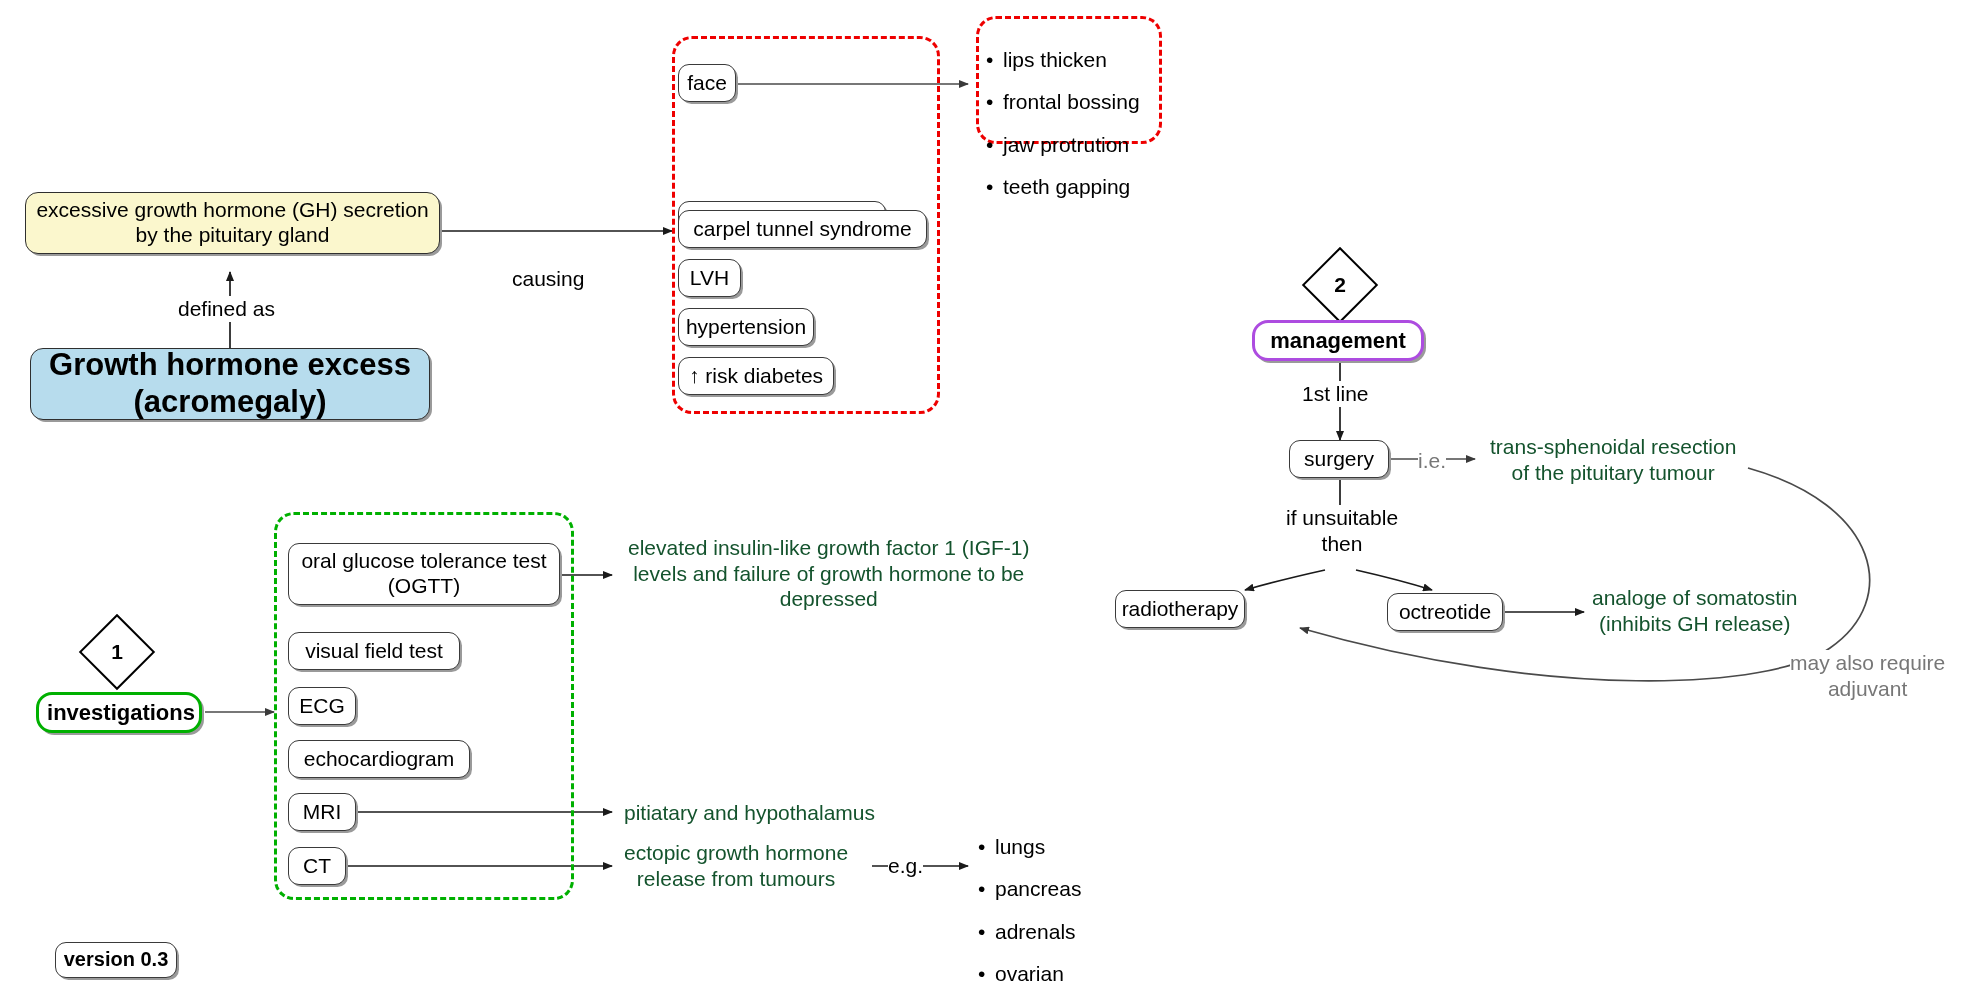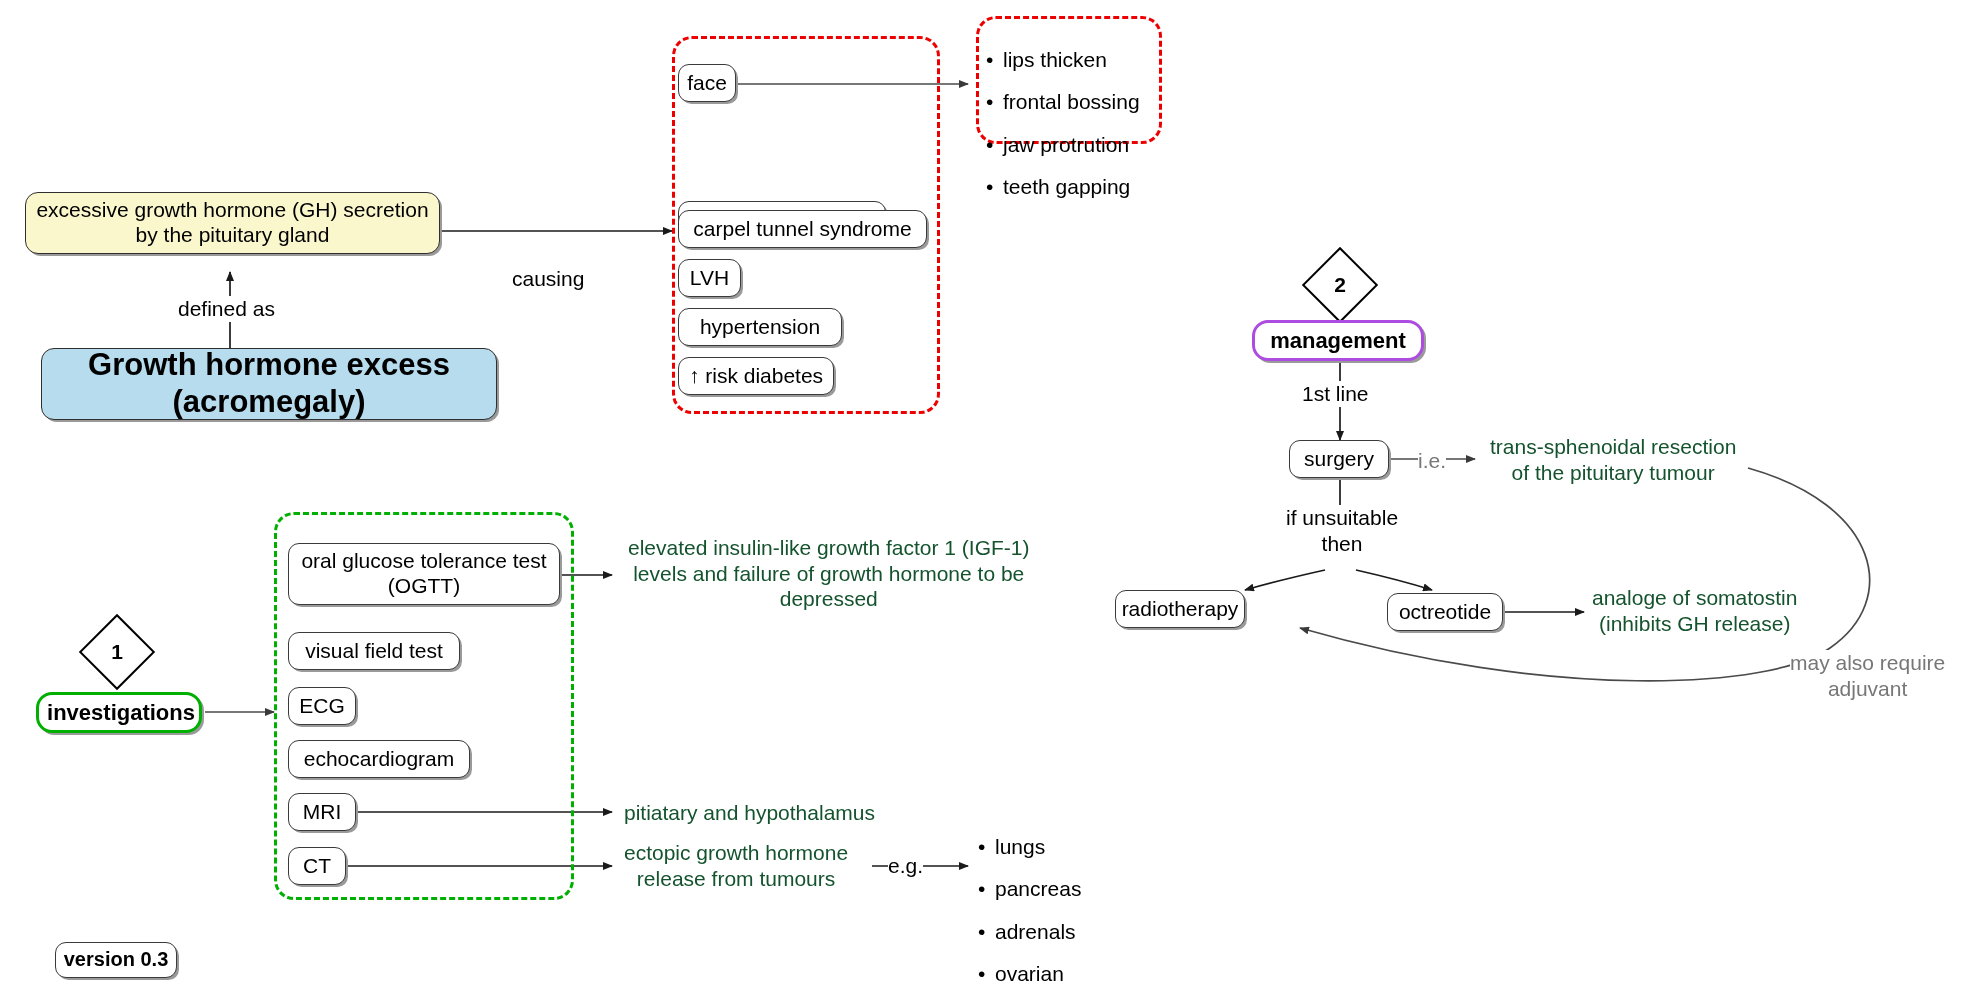--- a/index.html
+++ b/index.html
@@ -186,40 +186,40 @@
 
     <path d="M1748,468 C1880,505 1900,600 1830,648 C1770,690 1550,700 1300,628" stroke="#4a4a4a" stroke-width="1.7" fill="none" marker-end="url(#arrowgray)"></path>
   </svg>
 
   <div class="cluster red" style="left:672px; top:36px; width:268px; height:378px;"></div>
 
   <div class="cluster red" style="left:976px; top:16px; width:186px; height:128px;"></div>
 
   <div class="cluster green" style="left:274px; top:512px; width:300px; height:388px;"></div>
 
-  <div class="node blue shadow" style="left:30px; top:348px; width:456px; height:72px;margin-left:11px;">Growth hormone excess
+  <div class="node blue shadow" style="left:30px; top:348px; width:400px; height:72px;">Growth hormone excess
 (acromegaly)</div>
 
   <div class="node yellow shadow" style="left:25px; top:192px; width:415px; height:62px;">excessive growth hormone (GH) secretion
 by the pituitary gland</div>
 
   <div class="edge-label" style="left:178px; top:296px;">defined as</div>
 
   <div class="edge-label" style="left:512px; top:218px;margin-top:48px;">causing</div>
 
   <div class="node shadow" style="left:678px; top:64px; width:58px; height:38px;">face</div>
 
 
   <div class="node shadow" style="left:678px; top:161px; width:208px; height:38px;margin-top:40px;">excessive sweating</div>
 
   <div class="node shadow" style="left:678px; top:210px; width:249px; height:38px;">carpel tunnel syndrome</div>
 
   <div class="node shadow" style="left:678px; top:259px; width:63px; height:38px;">LVH</div>
 
-  <div class="node shadow" style="left:678px; top:308px; width:164px; height:38px;">hypertension</div>
+  <div class="node shadow" style="left:678px; top:308px; width:136px; height:38px;">hypertension</div>
 
   <div class="node shadow" style="left:678px; top:357px; width:156px; height:38px;">↑ risk diabetes</div>
 
   <ul class="bullets" style="left:986px; top:31px;">
     <li>lips thicken</li>
     <li>frontal bossing</li>
     <li>jaw protrution</li>
     <li>teeth gapping</li>
   </ul>
 

